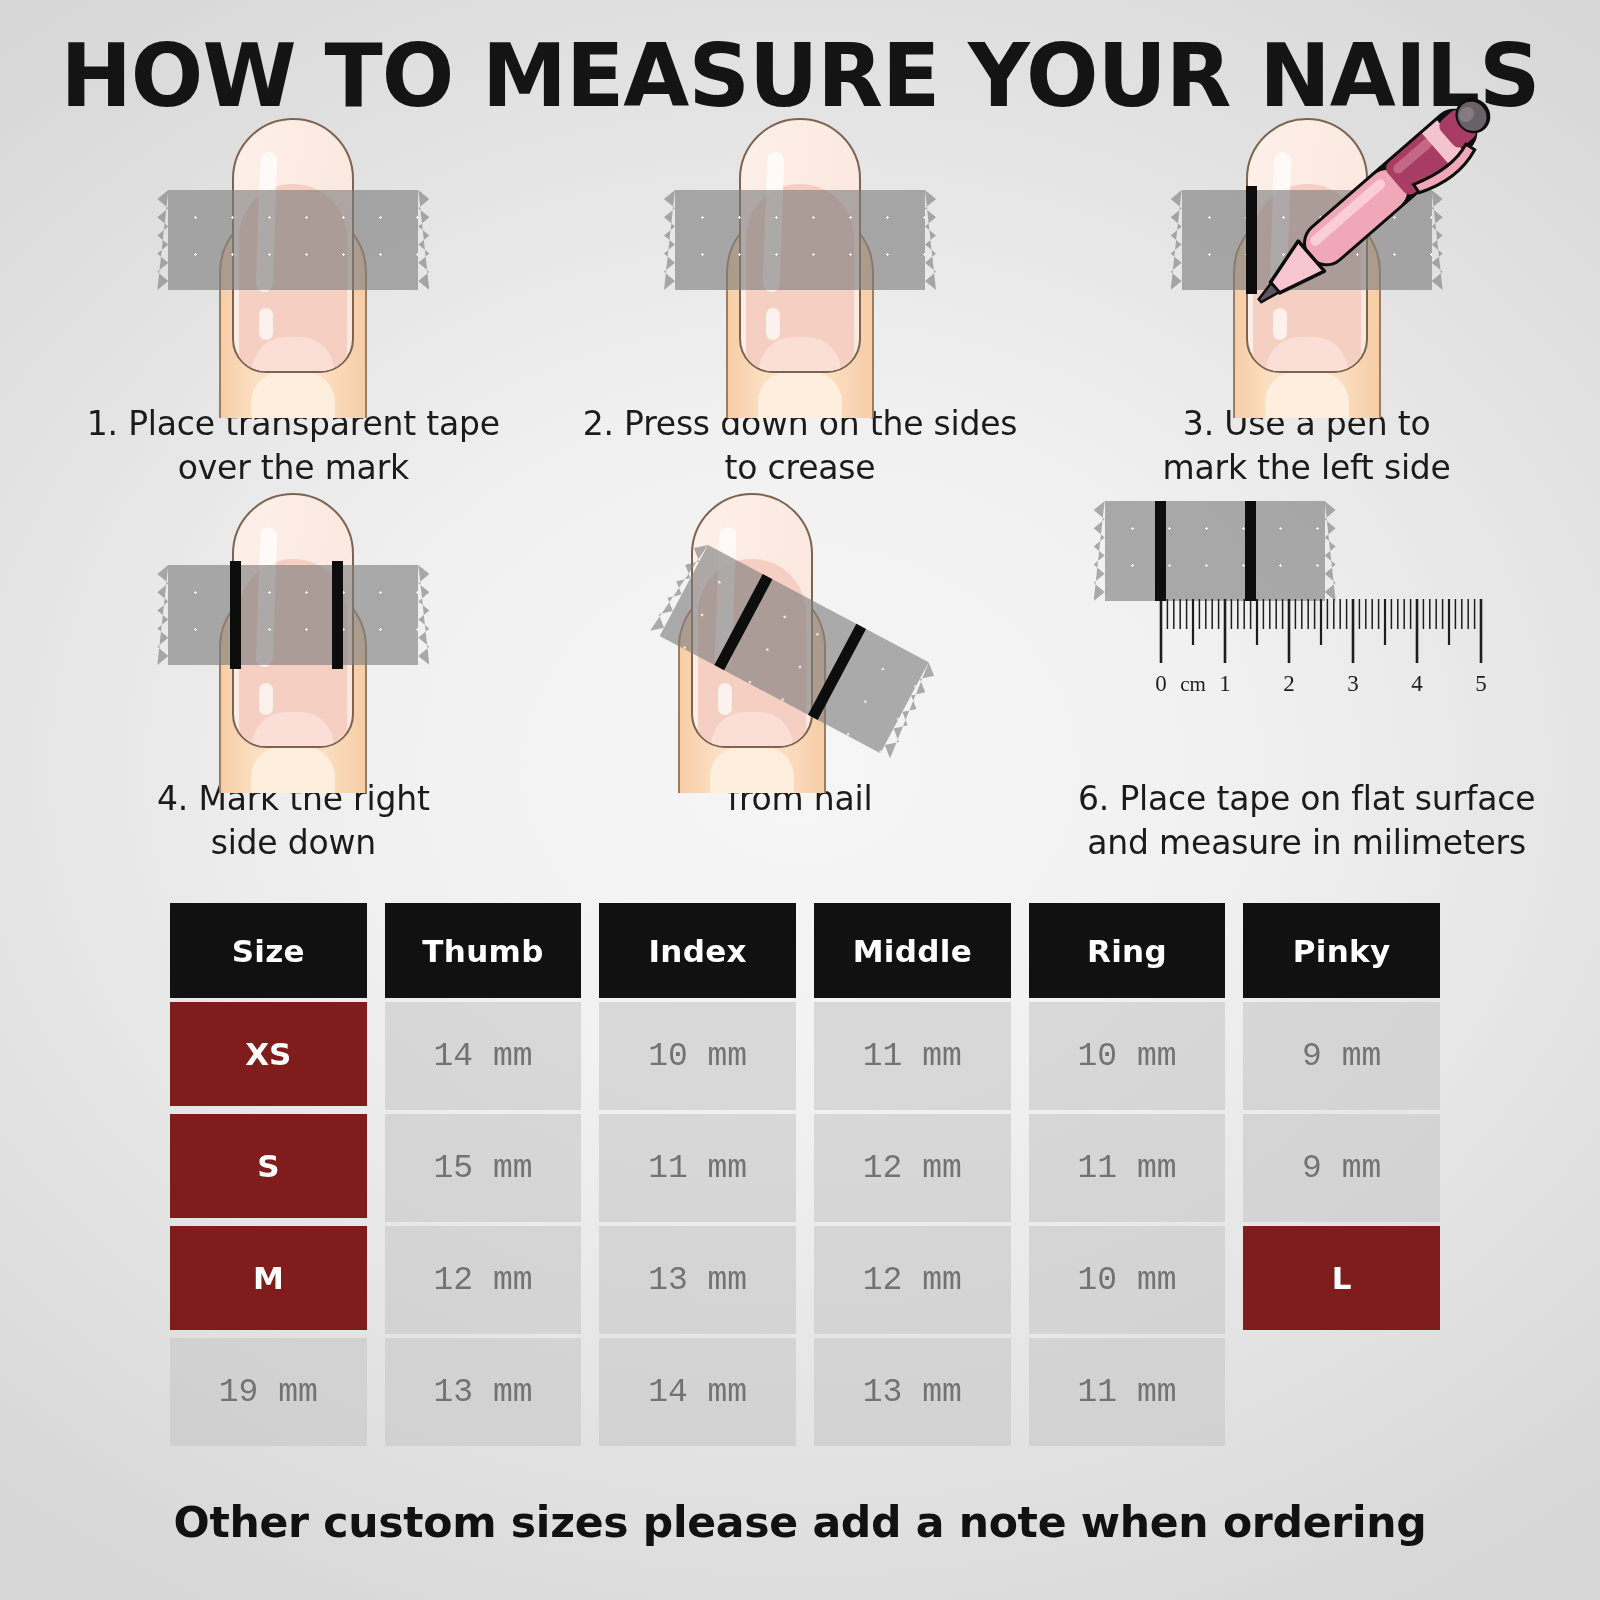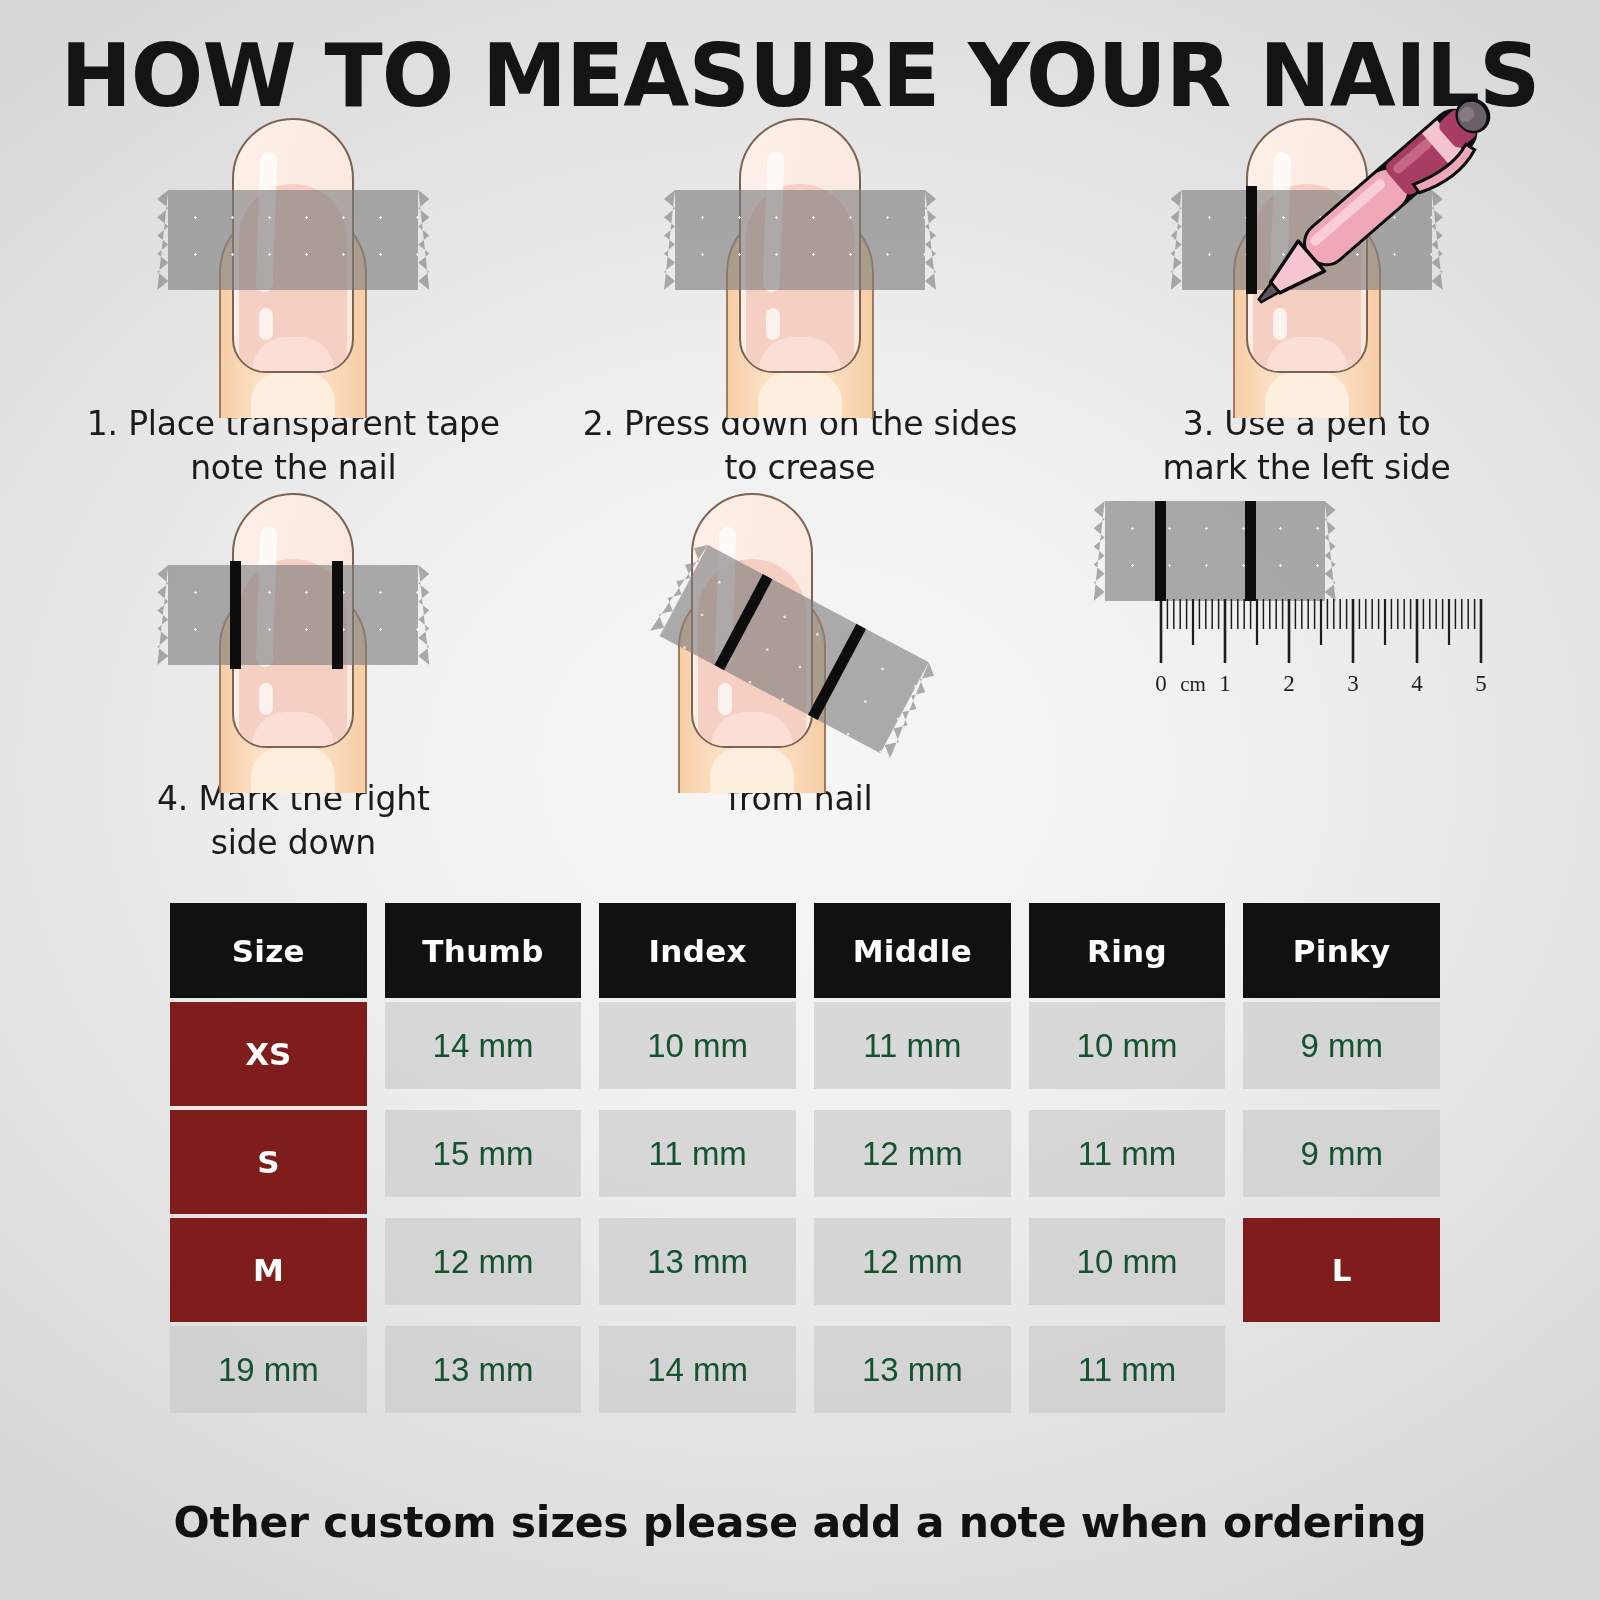--- a/index.html
+++ b/index.html
@@ -193,25 +193,25 @@
     background: #7f1d1d;
     color: #ffffff;
     font-family: "DejaVu Sans", sans-serif;
     font-weight: 700;
     font-size: 31px;
     height: 104px;
     display: flex; align-items: center; justify-content: center;
   }
   .val-cell {
     background: rgba(200,200,200,0.62);
-    color: #14532d;
-    font-family: Liberation Sans, sans-serif;
+    color: #737373;
+    font-family: Liberation Mono, monospace;
     font-weight: 400;
     font-size: 33px;
-    height: 87px;
+    height: 108px;
     display: flex; align-items: center; justify-content: center;
   }
 
   
   #footer {
     position: absolute;
     left: 0; right: 0; top: 1497px;
     text-align: center;
     font-family: "DejaVu Sans", sans-serif;
     font-weight: 700;
@@ -240,21 +240,21 @@
           <div class="nail-shine"></div>
           <div class="nail-shine2"></div>
         </div>
         <div class="tape h-tape">
             <div class="tape-dots"></div>
           </div>
       </div>
     </div>
     <div class="caption">
       <div>1. Place transparent tape</div>
-      <div>note the nail</div>
+      <div>over the mark</div>
     </div>
   </div>
 
   <div class="step">
     <div class="art">
       <div class="finger-wrap">
         <div class="finger-body">
             <div class="finger-knuckle"></div>
           </div>
         <div class="nail">
@@ -443,20 +443,24 @@
               <text x="74" y="94">1</text>
               <text x="138" y="94">2</text>
               <text x="202" y="94">3</text>
               <text x="266" y="94">4</text>
               <text x="330" y="94">5</text>
               <text x="42" y="94" font-size="21">cm</text>
             </g>
         </svg>
       </div>
     </div>
+    <div class="caption">
+      <div>6. Place tape on flat surface</div>
+      <div>and measure in milimeters</div>
+    </div>
   </div>
 
 </div>
 
 <div id="table">
   <div class="th">Size</div>
   <div class="th">Thumb</div>
   <div class="th">Index</div>
   <div class="th">Middle</div>
   <div class="th">Ring</div>

